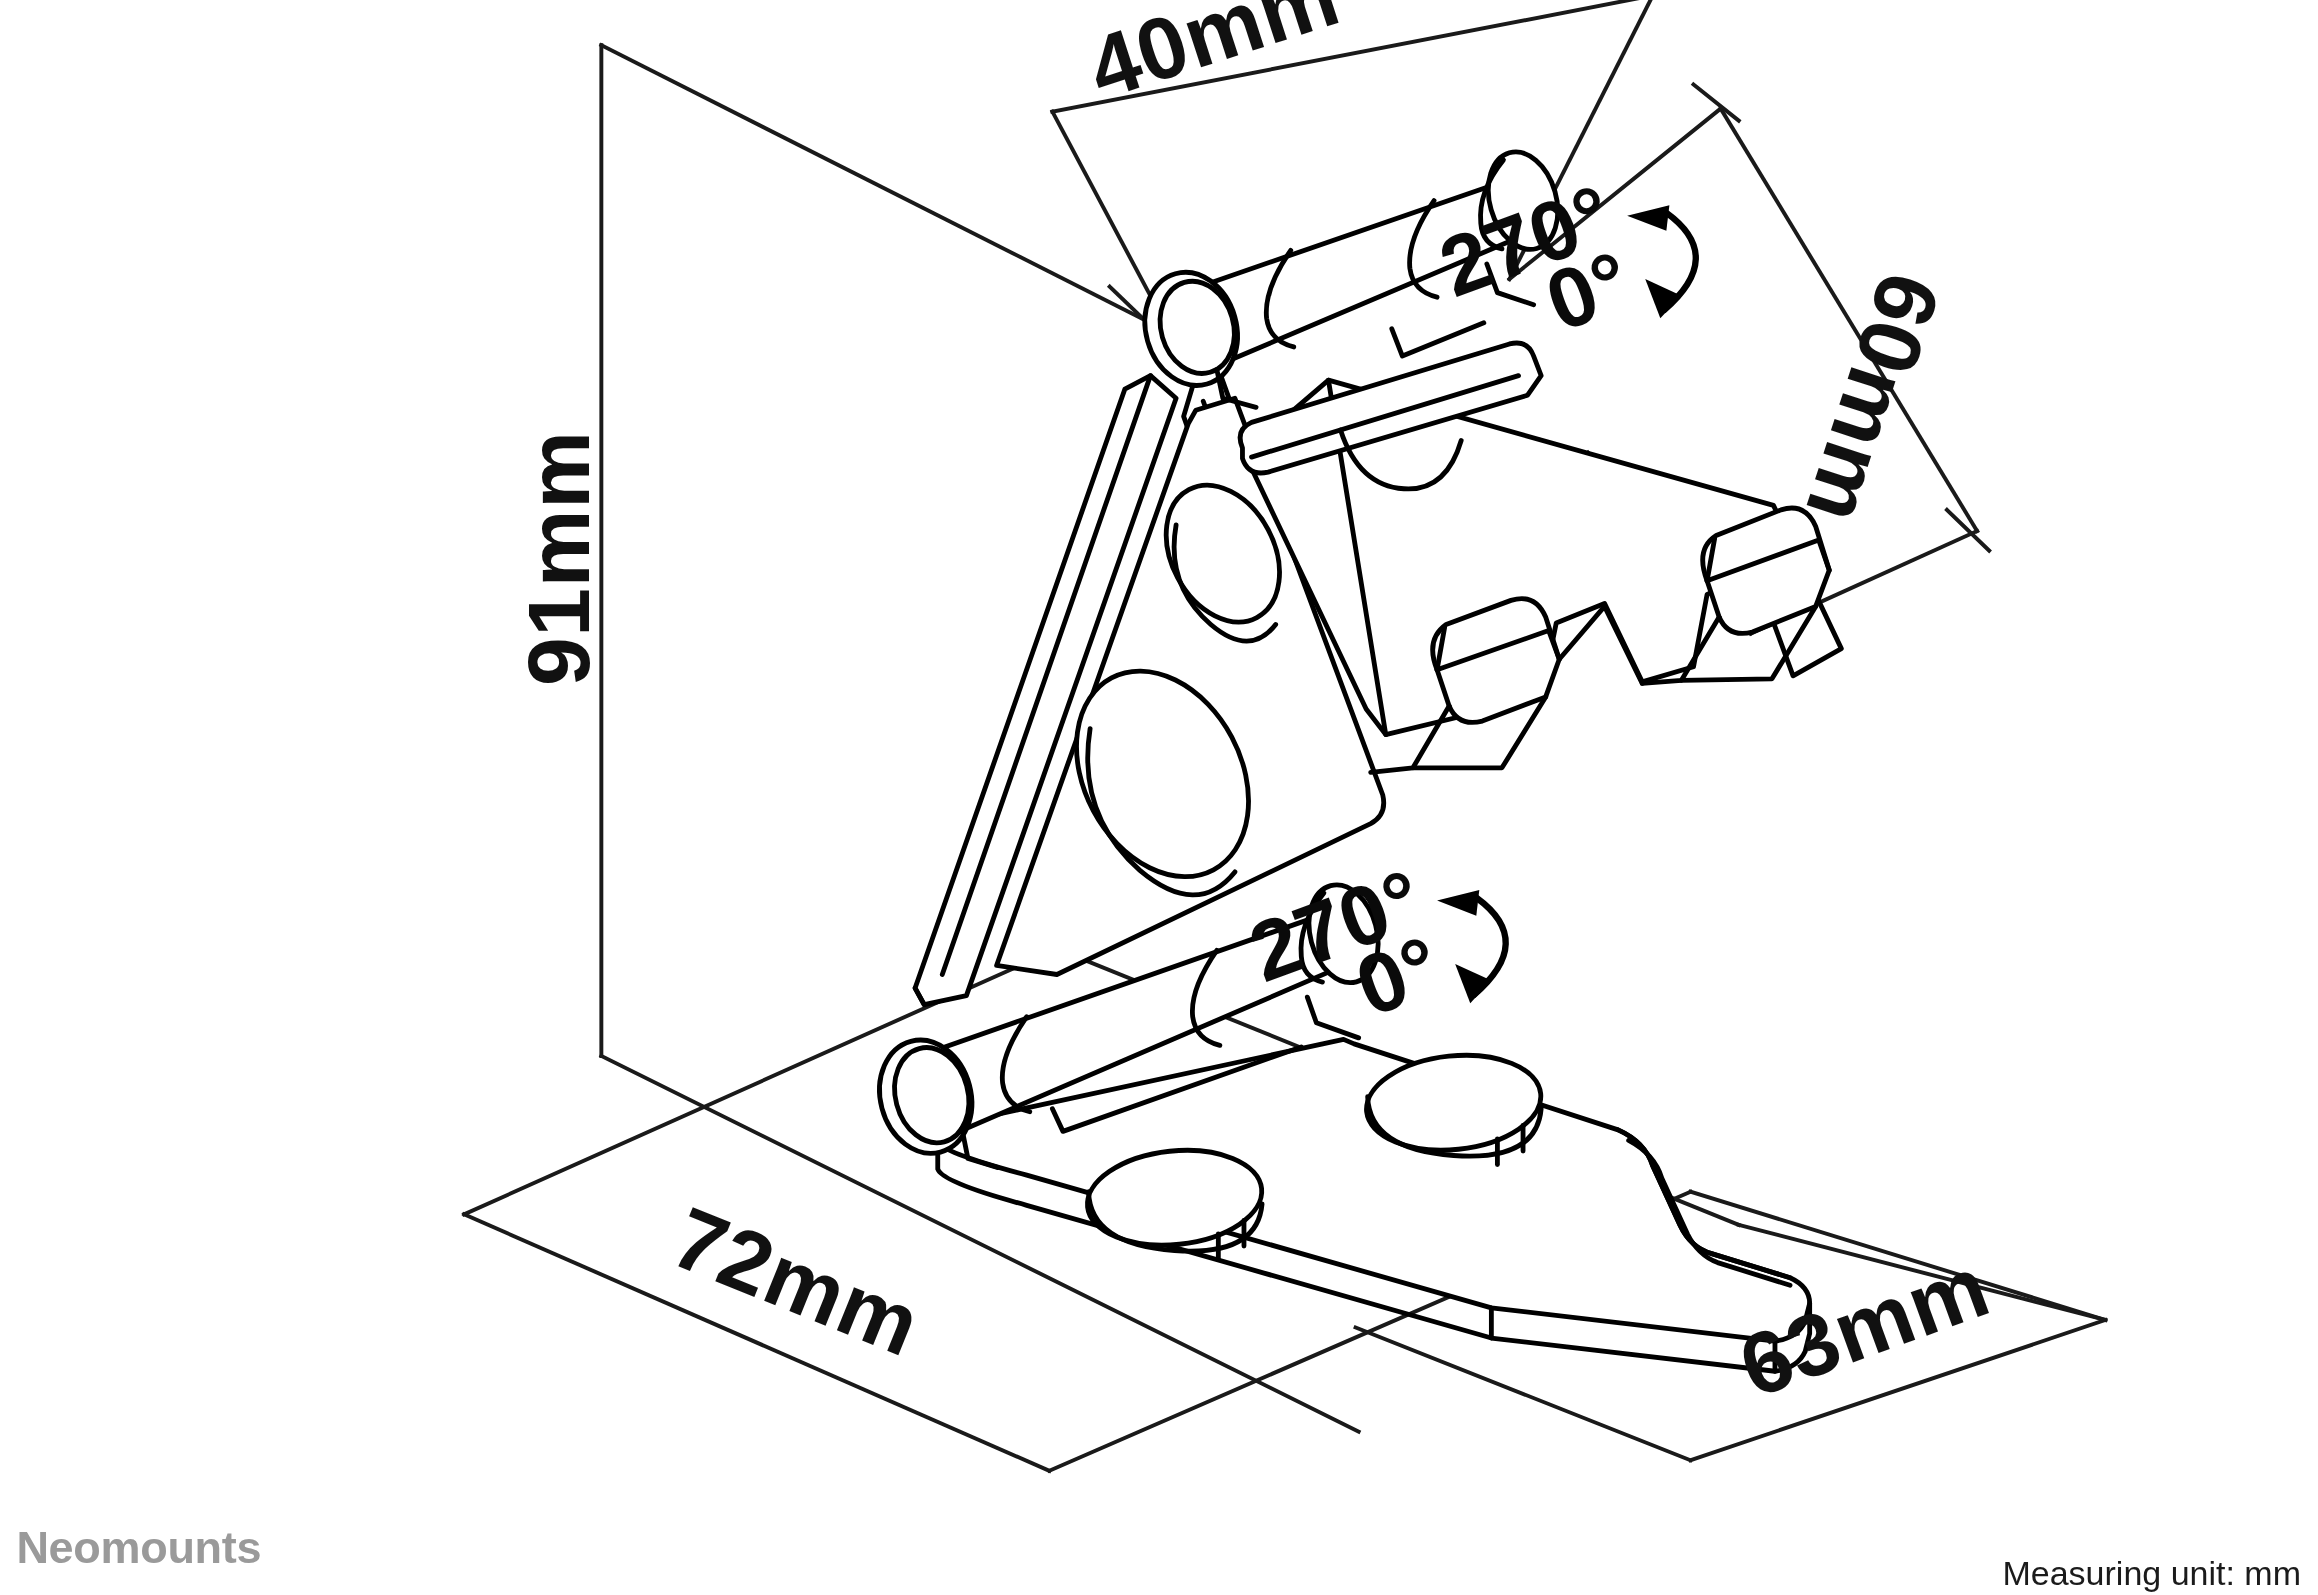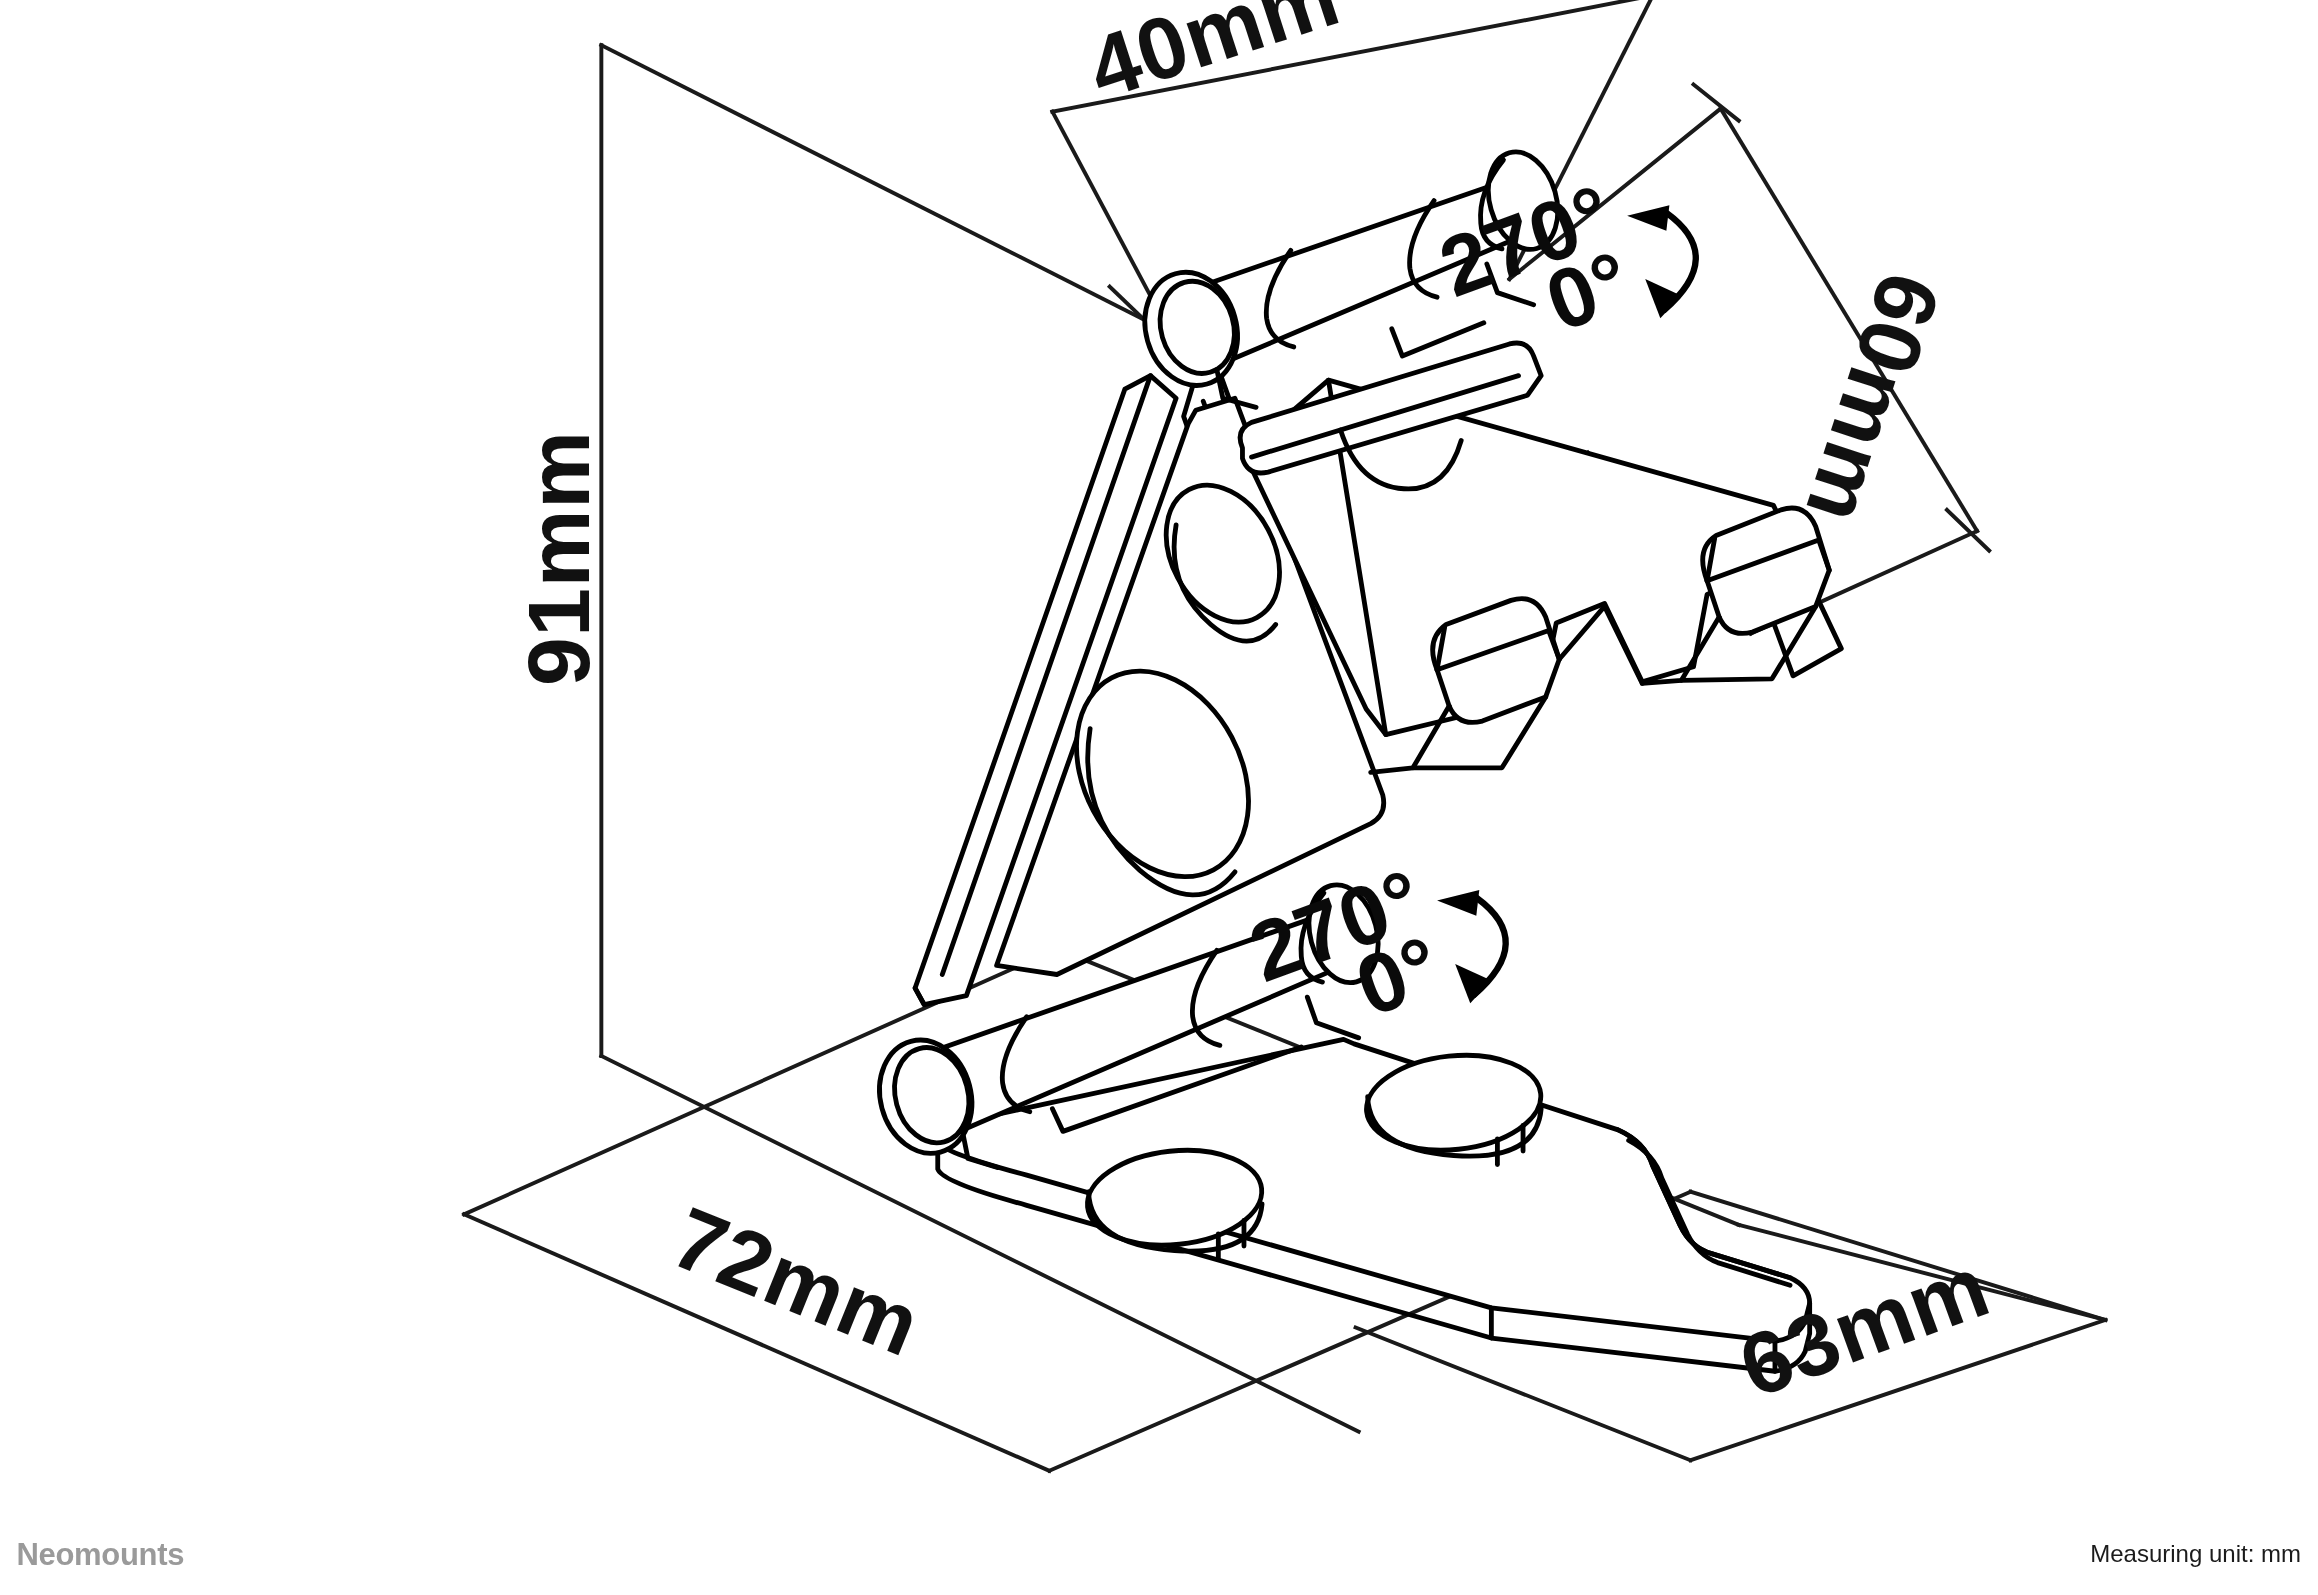--- a/index.html
+++ b/index.html
@@ -74,33 +74,33 @@
     bottom: 0;
     left: 0;
     width: 2319px;
     height: 103px;
   }
   .brand {
     position: absolute;
     left: 16.4px;
     bottom: 26px;
     font-family: "Liberation Sans", sans-serif;
-    font-size: 31px;
+    font-size: 45px;
     font-weight: 700;
     color: #9a9a9a;
     letter-spacing: -0.3px;
     line-height: 1;
     white-space: nowrap;
   }
   .unit-note {
     position: absolute;
     right: 18px;
-    bottom: 30px;
-    font-family: "Liberation Sans", sans-serif;
-    font-size: 24px;
+    bottom: 6px;
+    font-family: "Liberation Sans", sans-serif;
+    font-size: 34px;
     font-weight: 400;
     color: #1b1b1b;
     line-height: 1;
     white-space: nowrap;
   }
 </style>
 </head>
 <body>
 
 <div id="drawing-root">

